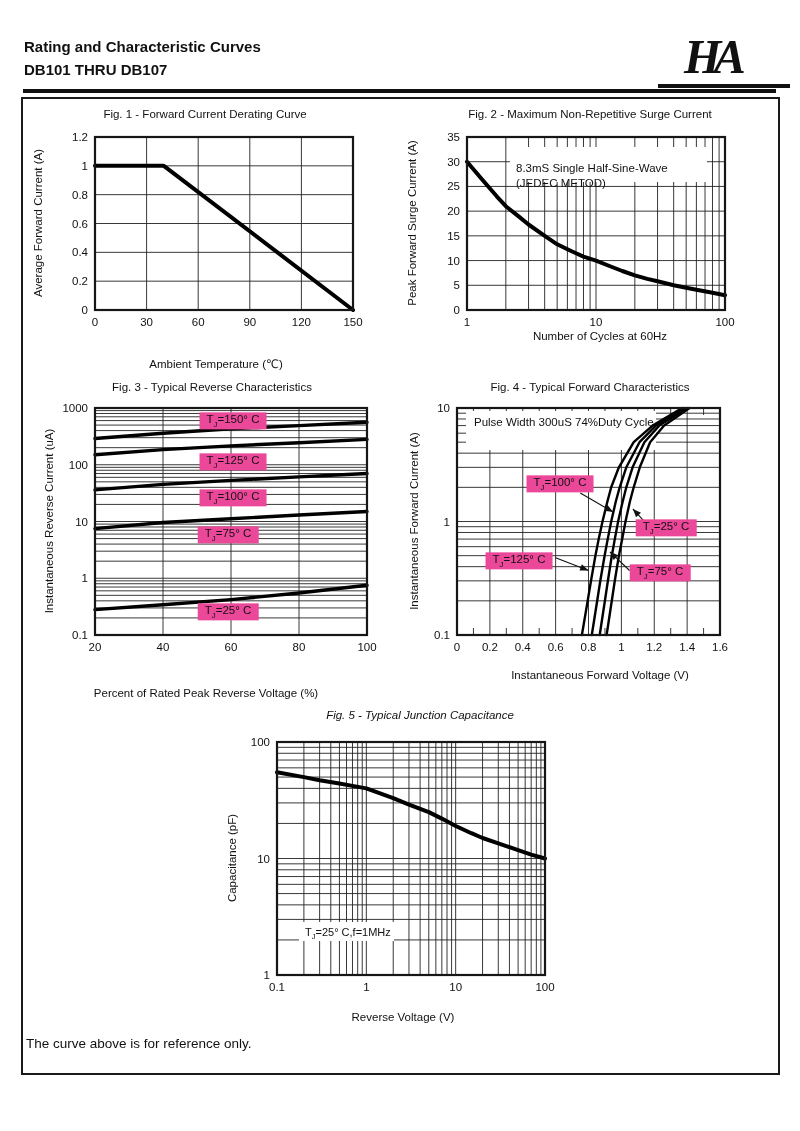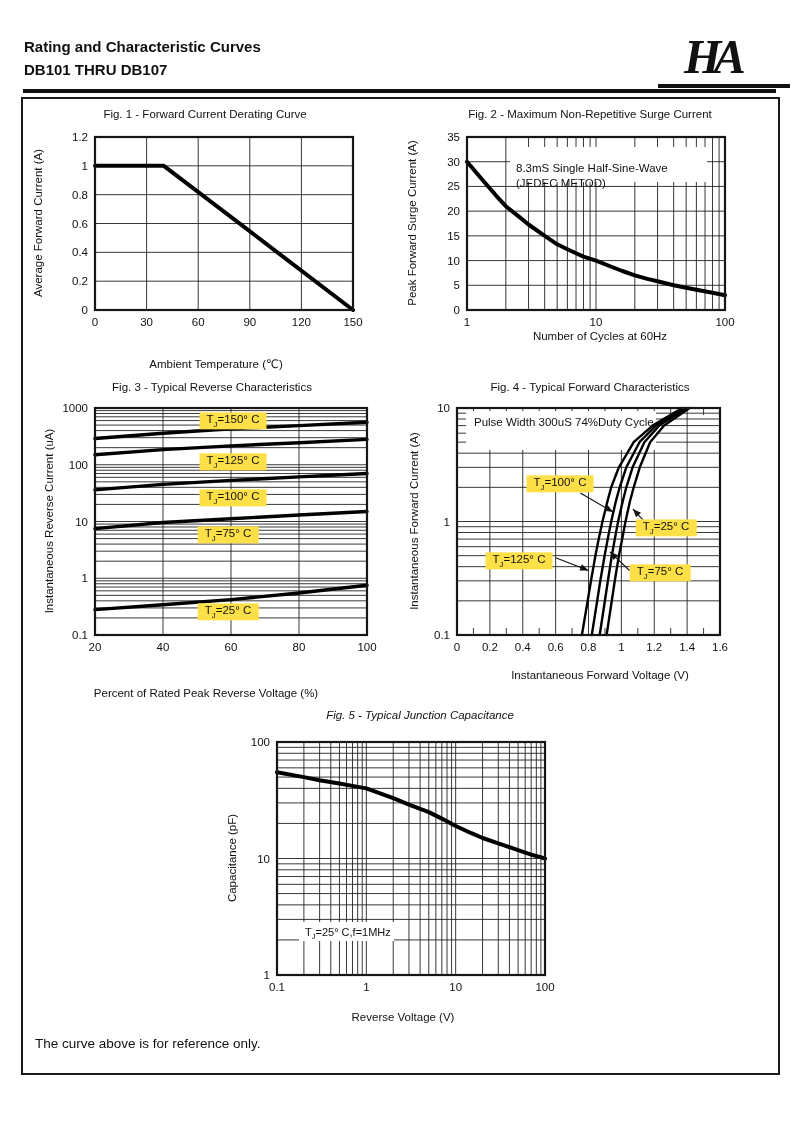--- a/index.html
+++ b/index.html
@@ -23,40 +23,40 @@
   .frame{fill:none;stroke:#161616;stroke-width:2.2;}
   .mask{fill:#fff;}
   .tick{font-size:11.5px;fill:#111;}
   .tx{text-anchor:middle;}
   .ty{text-anchor:end;}
   .arrow{stroke:#111;stroke-width:1.1;}
   .ah{fill:#111;stroke:none;}
   
   .fig-title,.xlab{position:absolute;transform:translateX(-50%);white-space:nowrap;font-size:11.5px;}
   .ylab{position:absolute;transform:translate(-50%,-50%) rotate(-90deg);white-space:nowrap;font-size:11.5px;}
-  .clabel{position:absolute;transform:translate(-50%,-50%);background:#fde047;padding:1px 7px;font-size:11.5px;white-space:nowrap;}
+  .clabel{position:absolute;transform:translate(-50%,-50%);background:#ec4899;padding:1px 7px;font-size:11.5px;white-space:nowrap;}
   .note{position:absolute;white-space:nowrap;font-size:11.5px;}
   sub{font-size:0.68em;}
   #fig1-title{left:205px;top:108px;} #fig2-title{left:590px;top:108px;}
   #fig3-title{left:212px;top:381px;} #fig4-title{left:590px;top:381px;}
   #fig5-title{left:420px;top:709px;font-style:italic;}
   #fig1-xlab{left:216px;top:341px;margin-top:16px;} #fig2-xlab{left:600px;top:330px;}
   #fig3-xlab{left:206px;top:687px;} #fig4-xlab{left:600px;top:669px;}
   #fig5-xlab{left:403px;top:1011px;}
   #fig1-ylab{left:38px;top:223px;} #fig2-ylab{left:412px;top:223px;}
   #fig3-ylab{left:49px;top:521px;} #fig4-ylab{left:414px;top:521px;}
   #fig5-ylab{left:232px;top:858px;}
   #fig2-note{left:516px;top:149px;line-height:15px;margin-top:12px;}
   #fig4-note{left:474px;top:416px;}
   #fig5-note{left:305px;top:926px;font-size:11px;}
   #f3l-150{left:233px;top:421px;} #f3l-125{left:233px;top:462px;} #f3l-100{left:233px;top:498px;}
   #f3l-75{left:228px;top:535px;}  #f3l-25{left:228px;top:612px;}
   #f4l-100{left:560px;top:484px;} #f4l-25{left:666px;top:528px;}
   #f4l-75{left:660px;top:573px;}  #f4l-125{left:519px;top:561px;}
-  #footer-note{position:absolute;left:35px;top:1036px;font-size:13.5px;white-space:nowrap;}
+  #footer-note{position:absolute;left:26px;top:1036px;font-size:13.5px;white-space:nowrap;}
 </style>
 </head>
 <body>
 
 <div>
   <div id="hdr-title">Rating and Characteristic Curves</div>
   <div id="hdr-part">DB101 THRU DB107</div>
   <div id="logo">HA</div>
   <div id="logo-underline"></div>
   <div id="rule"></div>

